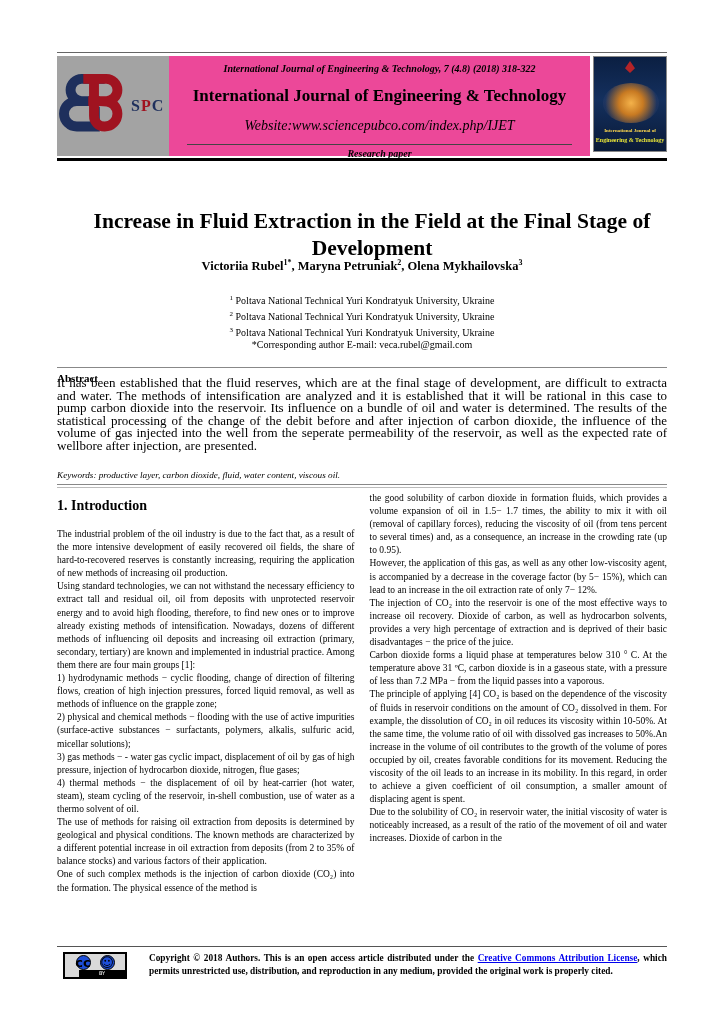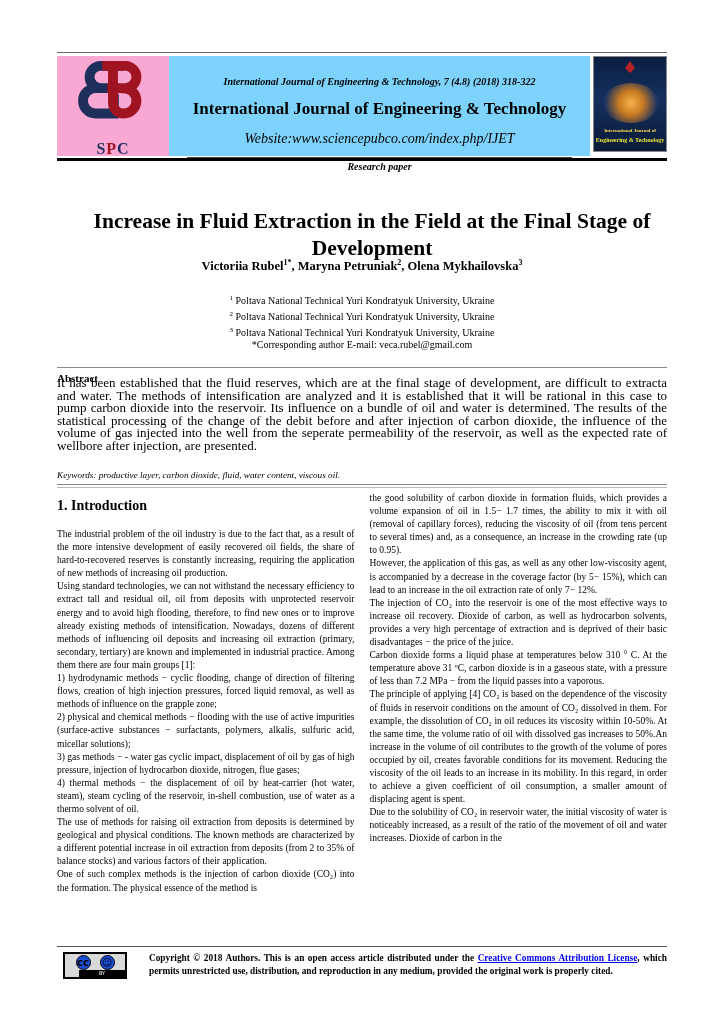--- a/index.html
+++ b/index.html
@@ -4,26 +4,26 @@
 <style>
   html,body{margin:0;padding:0;background:#fff;}
   .page{
     position:relative;width:724px;height:1024px;background:#fff;
     font-family:"Liberation Serif", serif;color:#000;overflow:hidden;
     box-sizing:border-box;
   }
   
   .top-rule{position:absolute;left:57px;top:52px;width:610px;height:1px;background:#666;}
   .header{position:absolute;left:57px;top:56px;width:610px;height:100px;display:flex;}
-  .logo-box{width:112px;height:100px;background:#f9a8d4;display:flex;flex-direction:column;align-items:center;justify-content:space-between;}
+  .logo-box{width:112px;height:100px;background:#a3a3a3;display:flex;flex-direction:row;align-items:center;justify-content:flex-start;}
   .logo-svg{width:74px;height:74px;}
   .logo-word{font-weight:bold;font-size:16px;letter-spacing:1px;line-height:14px;margin-top:0;}
   .logo-word .s,.logo-word .c{color:#1e2f5c;}
   .logo-word .p{color:#a01320;}
-  .head-center{flex:1;background:#7dd3fc;text-align:center;padding-top:20px;box-sizing:border-box;}
+  .head-center{flex:1;background:#ec4899;text-align:center;padding-top:7px;box-sizing:border-box;}
   .citation{font-size:10px;font-weight:bold;font-style:italic;}
   .journal-title{font-size:17px;font-weight:bold;margin-top:12px;}
   .website{font-size:14px;font-style:italic;margin-top:12px;}
   .center-rule{height:1px;background:#444;margin:10px 18px 0 18px;}
   .paper-type{font-size:10px;font-weight:bold;font-style:italic;margin-top:3px;}
   .cover{width:74px;height:96px;margin-left:3px;border:1px solid #888;box-sizing:border-box;
     background:linear-gradient(180deg,#0b1f42 0%,#14305e 45%,#0a1a38 100%);
     position:relative;overflow:hidden;}
   .cover .burst{position:absolute;left:9px;top:26px;width:56px;height:40px;border-radius:50%;
     background:radial-gradient(circle at 50% 50%, #f4b24a 0%, #c87a22 35%, rgba(60,70,110,.25) 75%);}
@@ -51,21 +51,21 @@
   .columns{position:absolute;left:57px;top:492px;width:610px;display:flex;gap:15px;}
   .col{width:298px;font-size:9.5px;line-height:13.1px;text-align:justify;}
   .col p{margin:0;}
   .sec-head{font-size:14px;font-weight:bold;margin:6px 0 14px 0;line-height:16px;}
   .sec-head.second{margin-top:16px;}
   
   .footer-rule{position:absolute;left:57px;top:946px;width:610px;height:1px;background:#555;}
   .footer{position:absolute;left:57px;top:952px;width:610px;display:flex;align-items:flex-start;}
   .cc-badge{width:64px;height:27px;background:#d9d9d9;border:2px solid #000;box-sizing:border-box;position:relative;flex:0 0 auto;margin-left:6px;}
   .cc-badge .circles{display:flex;justify-content:space-around;align-items:center;height:16px;padding:0 6px;}
-  .cc-badge .circ{width:13px;height:13px;border:1.5px solid #000;border-radius:50%;font-size:10px;font-weight:bold;
+  .cc-badge .circ{width:13px;height:13px;border:1.5px solid #000;border-radius:50%;font-size:13px;font-weight:bold;
     display:flex;align-items:center;justify-content:center;background:#1d4ed8;font-family:"DejaVu Sans",sans-serif;}
   .cc-badge .bar{position:absolute;left:14px;right:0;bottom:0;height:7px;background:#000;color:#fff;
     font-size:5px;text-align:center;line-height:7px;font-family:"DejaVu Sans",sans-serif;}
   .footer-text{margin-left:22px;font-size:9.3px;font-weight:bold;line-height:12.5px;text-align:justify;}
   .footer-text a{color:#0000ee;text-decoration:underline;cursor:pointer;}
 </style>
 </head>
 <body>
 
 <div class="page">

